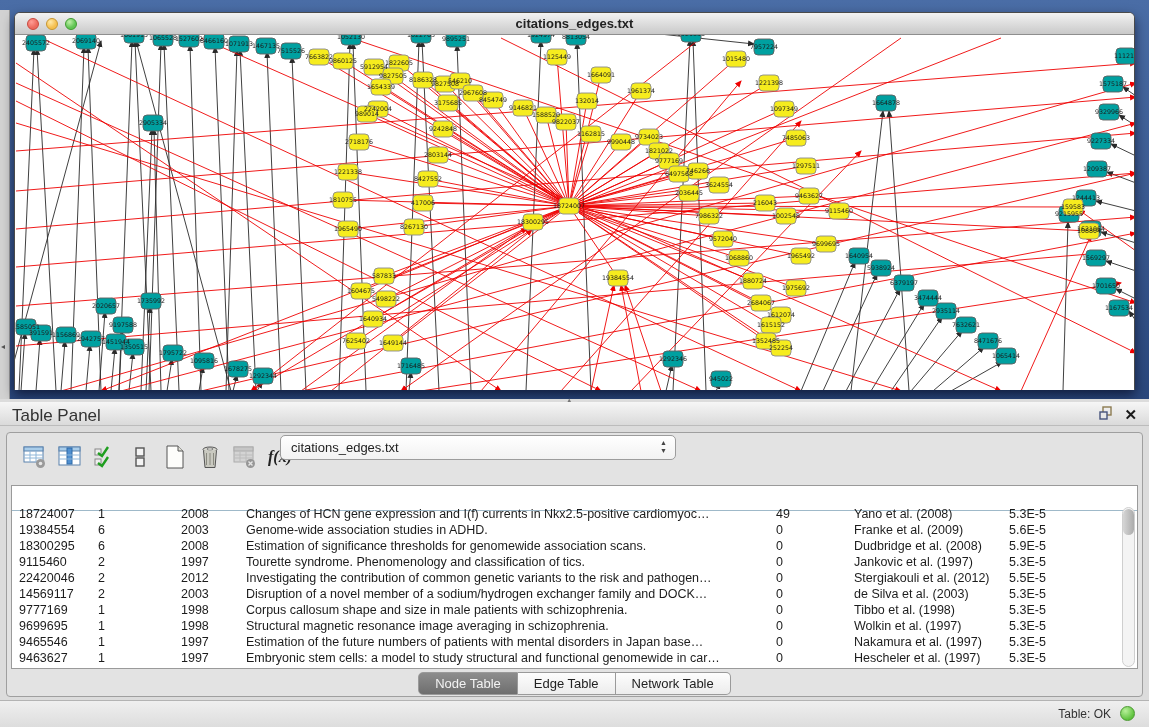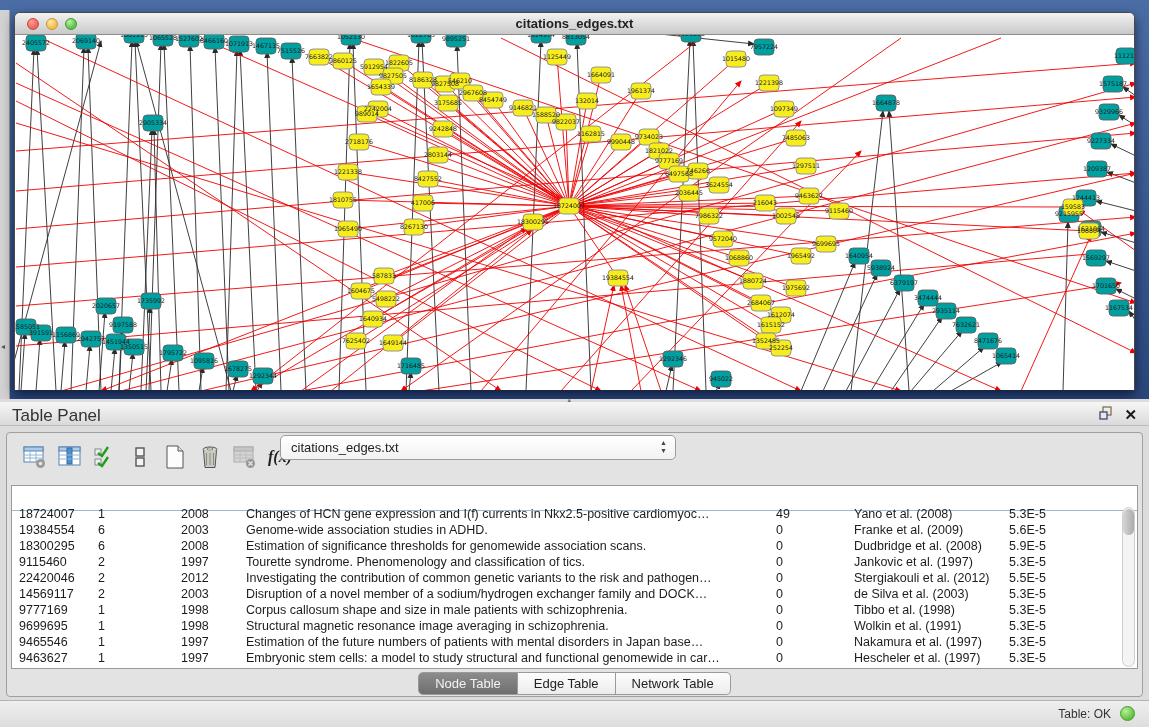--- a/index.html
+++ b/index.html
@@ -703,21 +703,21 @@
             <div class="td">0</div>
             <div class="td">Tibbo et al. (1998)</div>
             <div class="td">5.3E-5</div>
           </div>
           <div class="tr">
             <div class="td">9699695</div>
             <div class="td">1</div>
             <div class="td">1998</div>
             <div class="td">Structural magnetic resonance image averaging in schizophrenia.</div>
             <div class="td">0</div>
-            <div class="td">Wolkin et al. (1991)</div>
+            <div class="td">Wolkin et al. (1997)</div>
             <div class="td">5.3E-5</div>
           </div>
           <div class="tr">
             <div class="td">9465546</div>
             <div class="td">1</div>
             <div class="td">1997</div>
             <div class="td">Estimation of the future numbers of patients with mental disorders in Japan base…</div>
             <div class="td">0</div>
             <div class="td">Nakamura et al. (1997)</div>
             <div class="td">5.3E-5</div>

